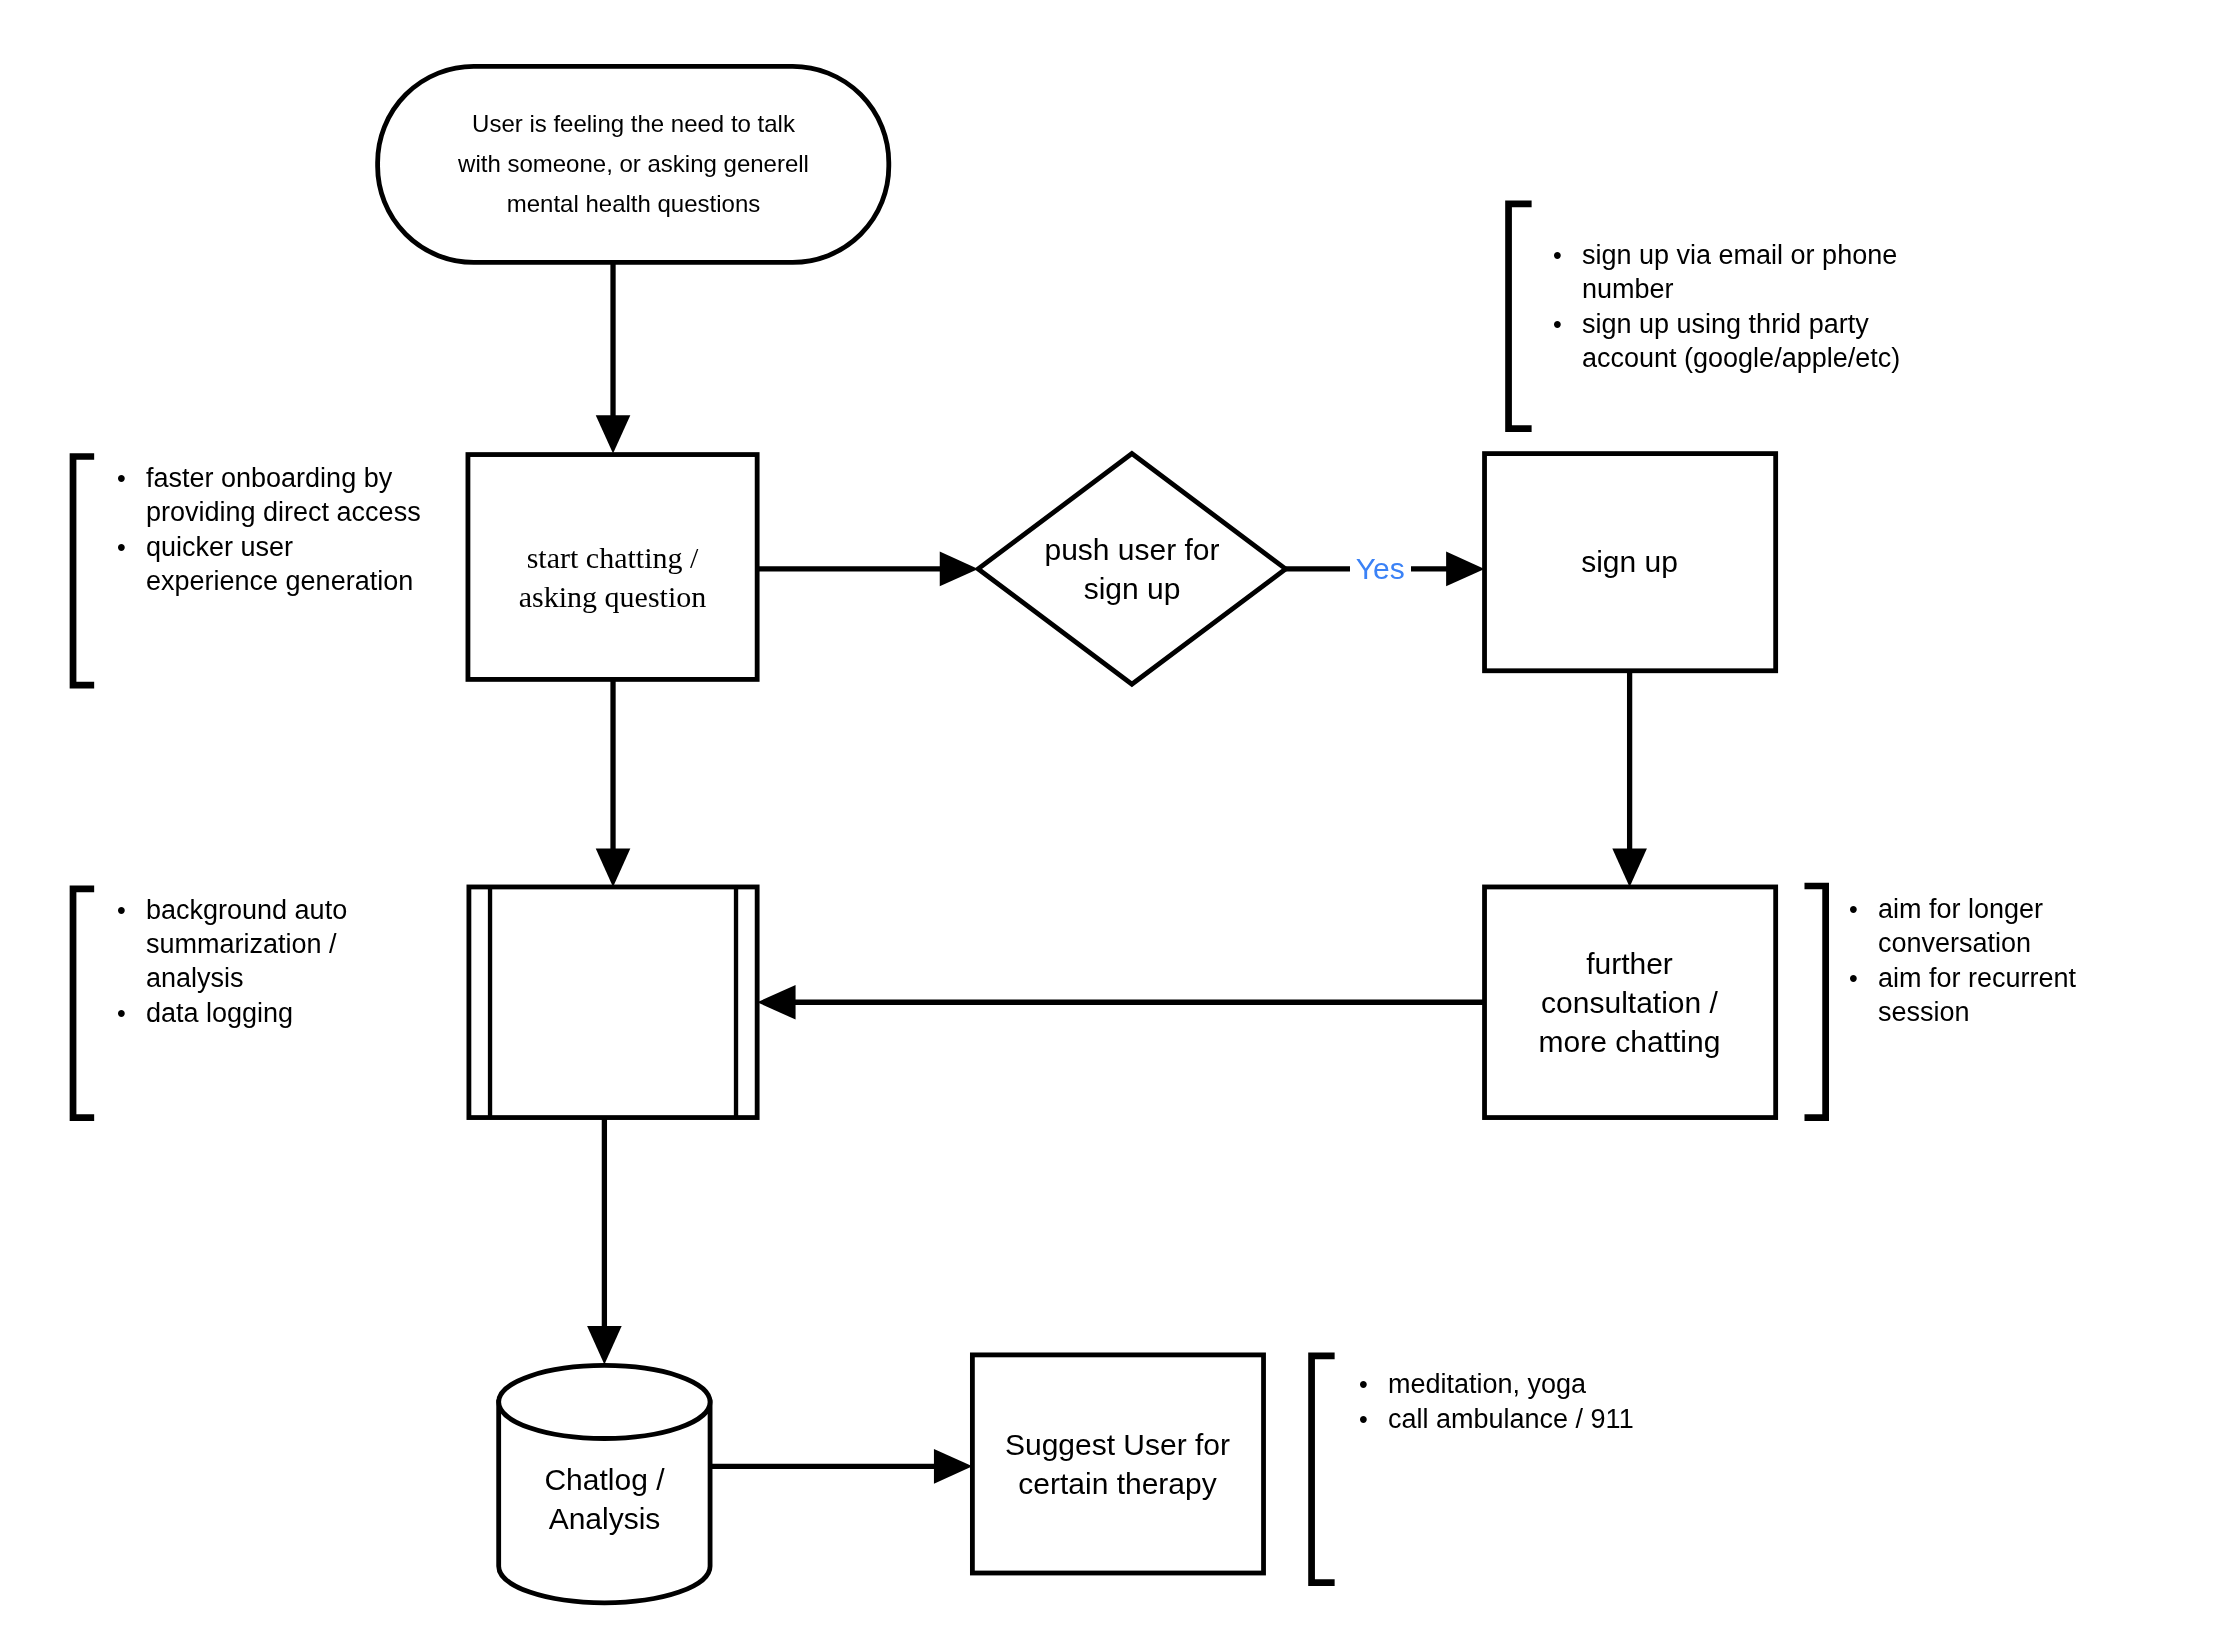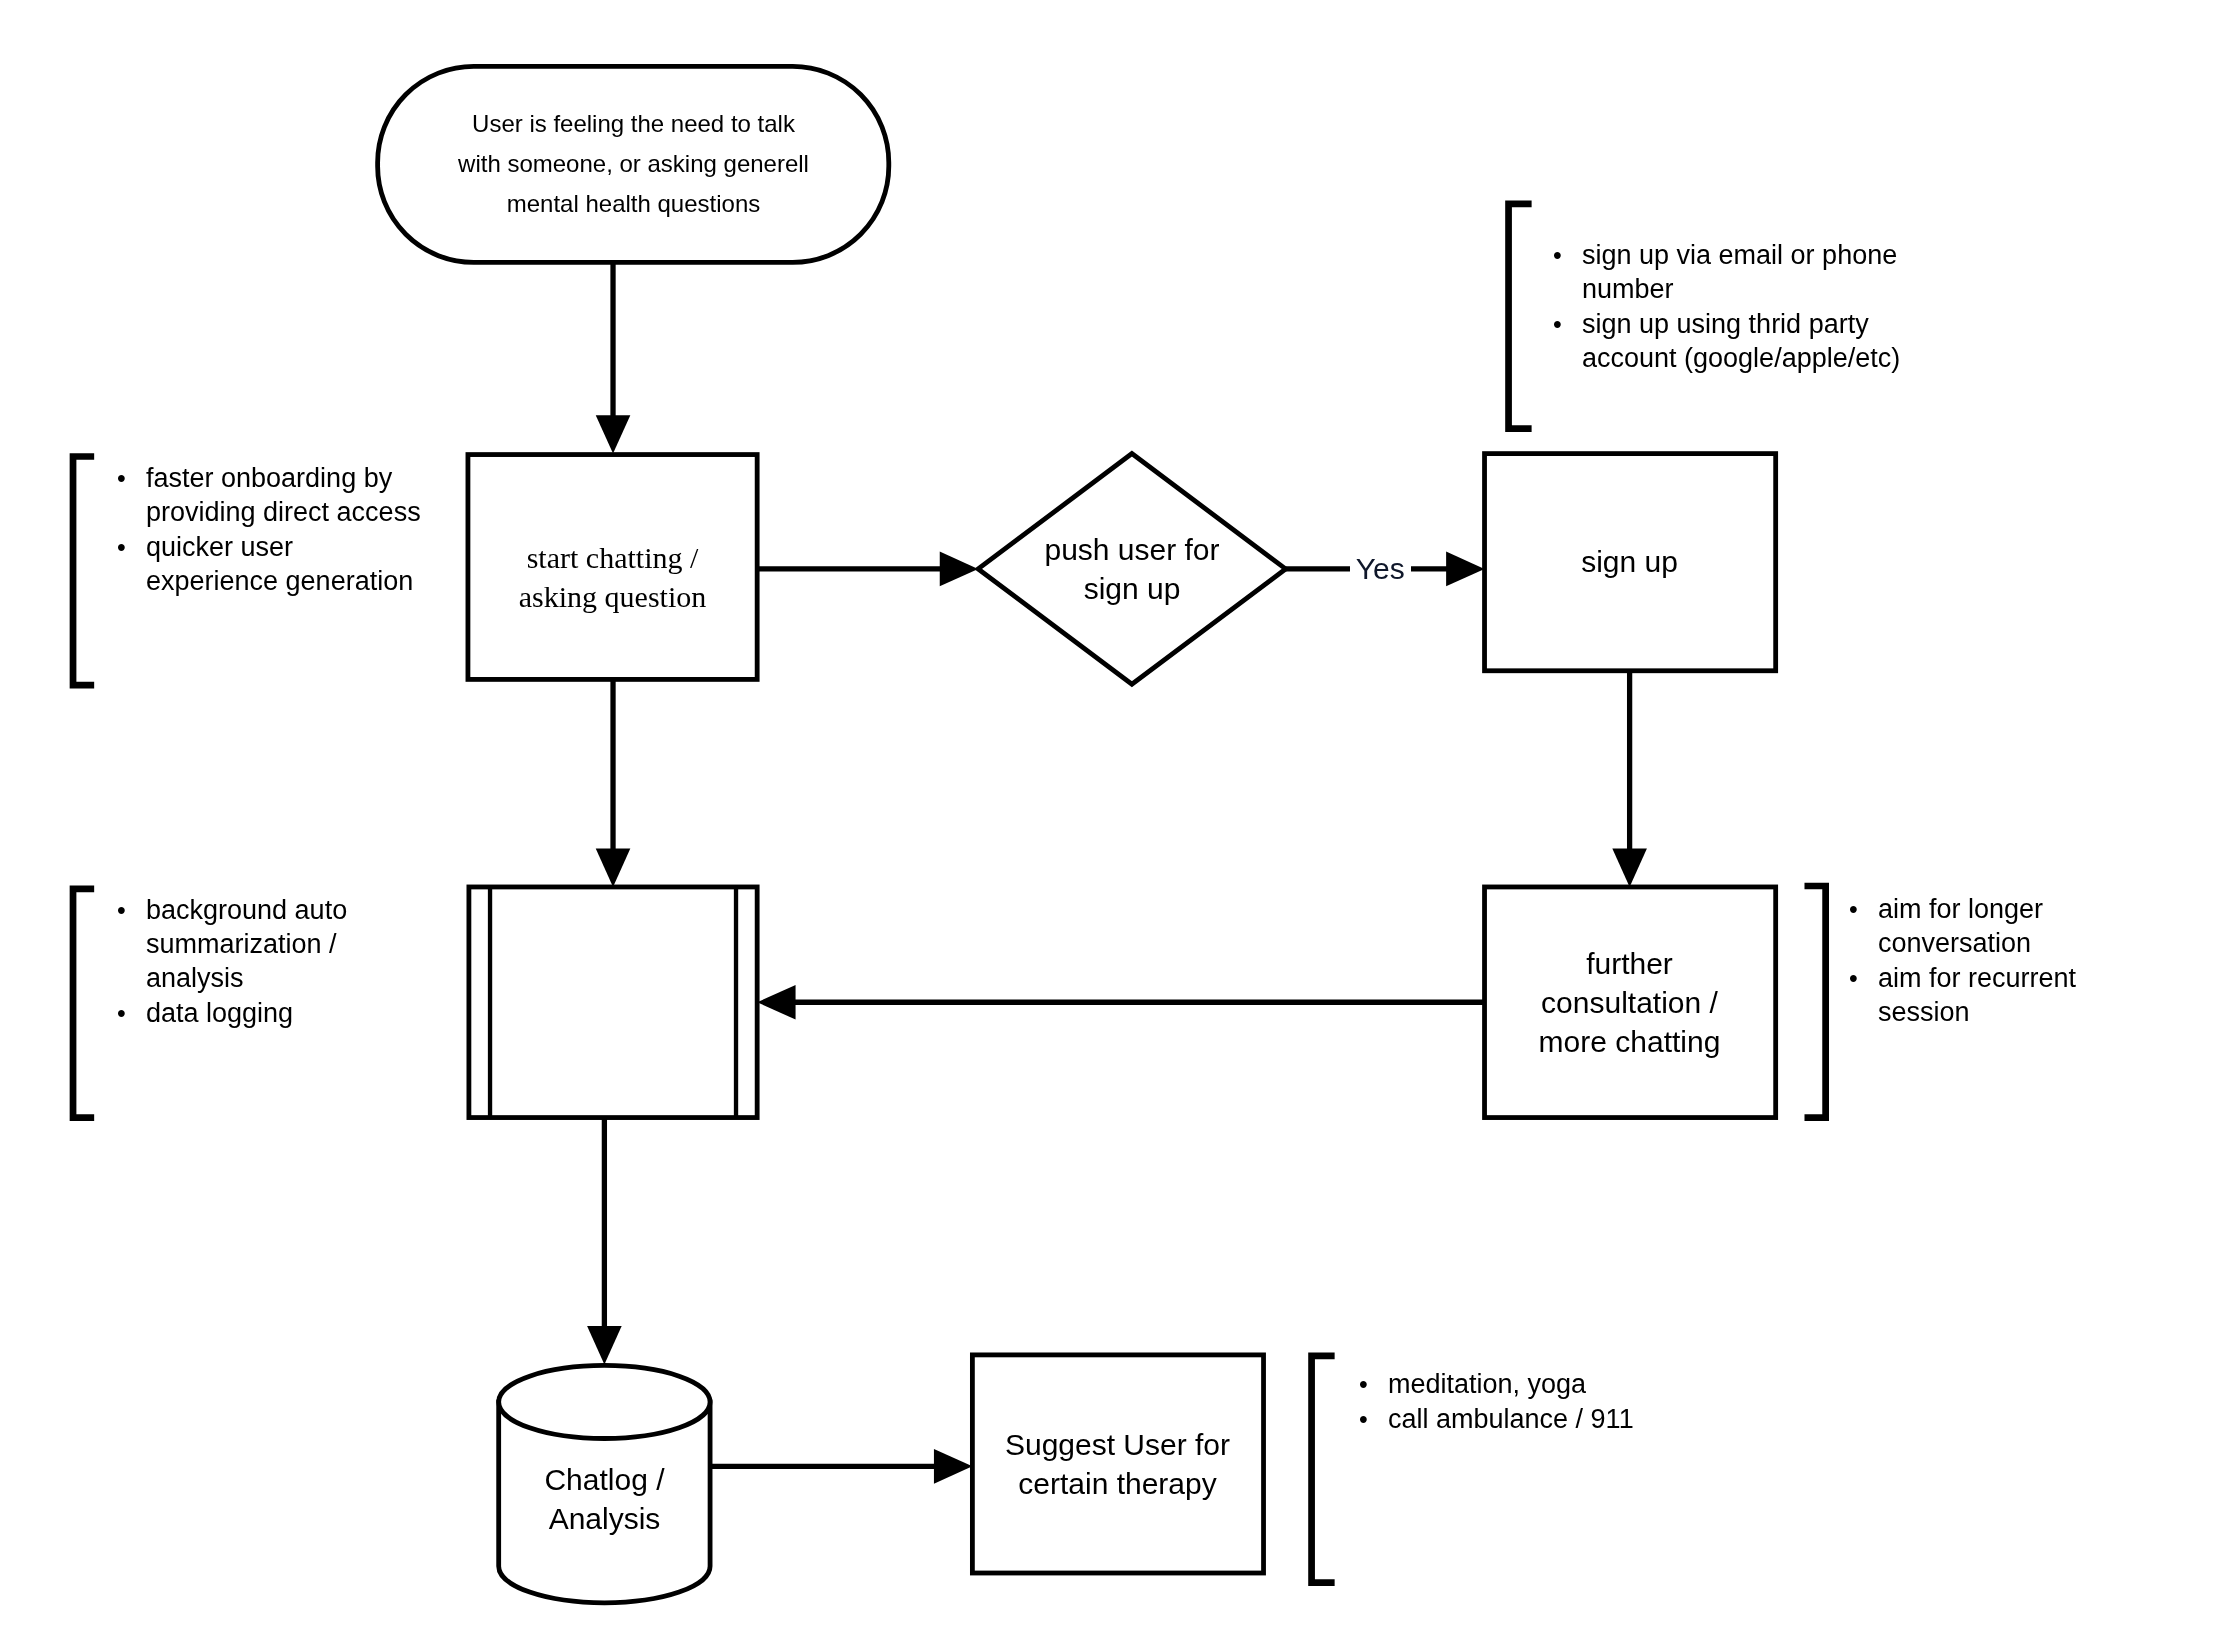--- a/index.html
+++ b/index.html
@@ -69,21 +69,21 @@
     pointer-events: none;
   }
   .start-text {
     font-size: 24px;
     line-height: 40px;
   }
   .edge-label {
     position: absolute;
     font-family: "Liberation Sans", sans-serif;
     font-size: 30px;
-    color: #0f172a;
+    color: #3b82f6;
     background: #ffffff;
     padding: 0 5.8px;
     line-height: 33px;
     white-space: nowrap;
   }
   .note {
     position: absolute;
     font-family: "Liberation Sans", sans-serif;
     font-size: 27px;
     line-height: 34px;

